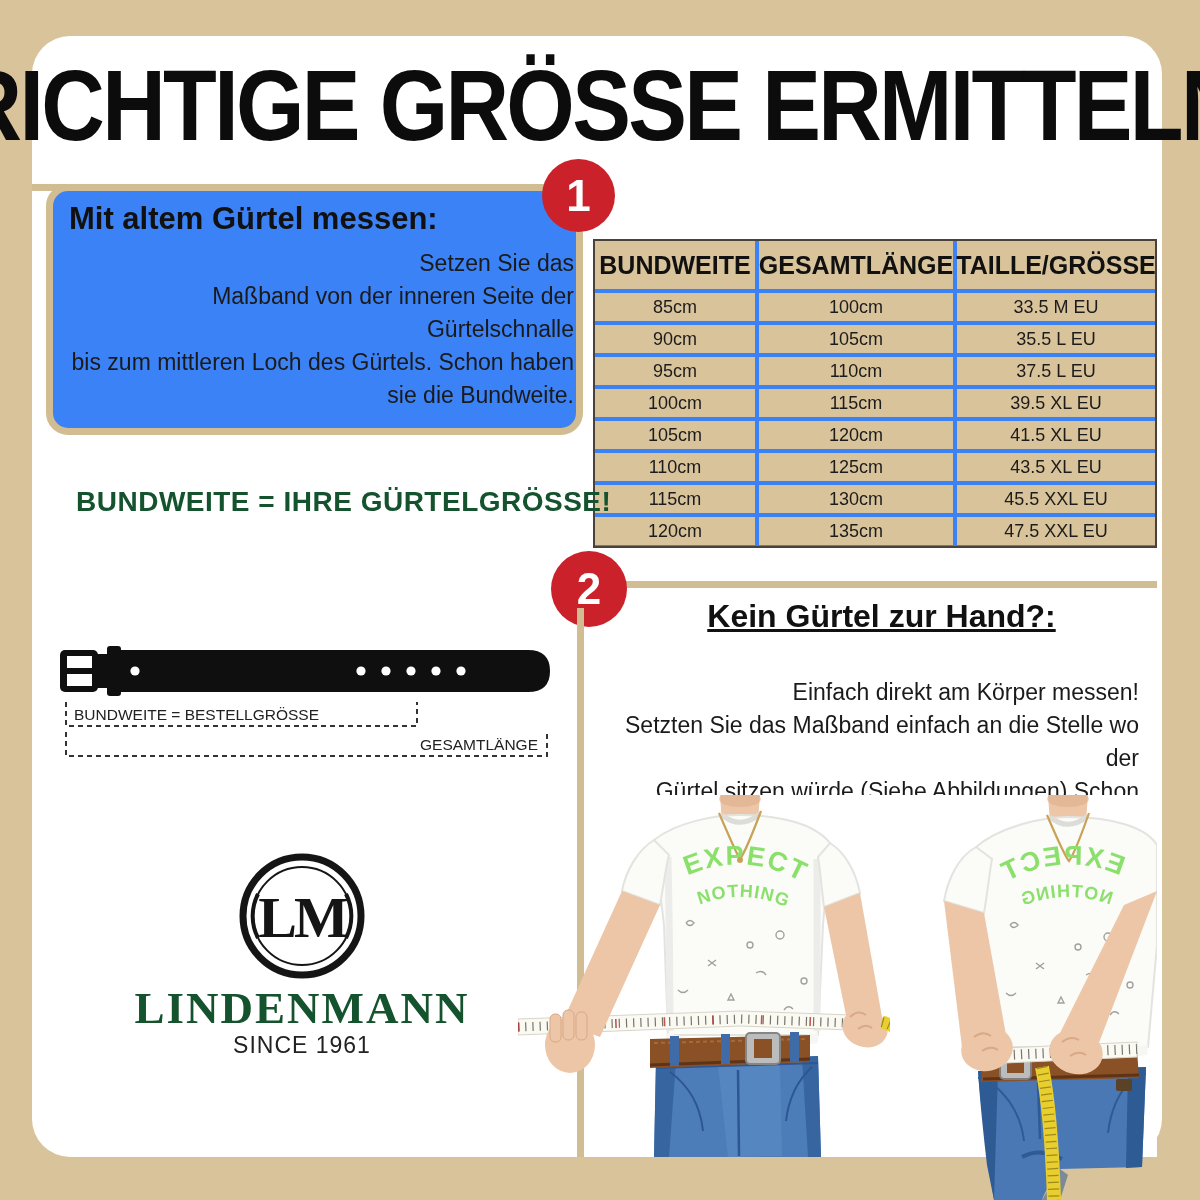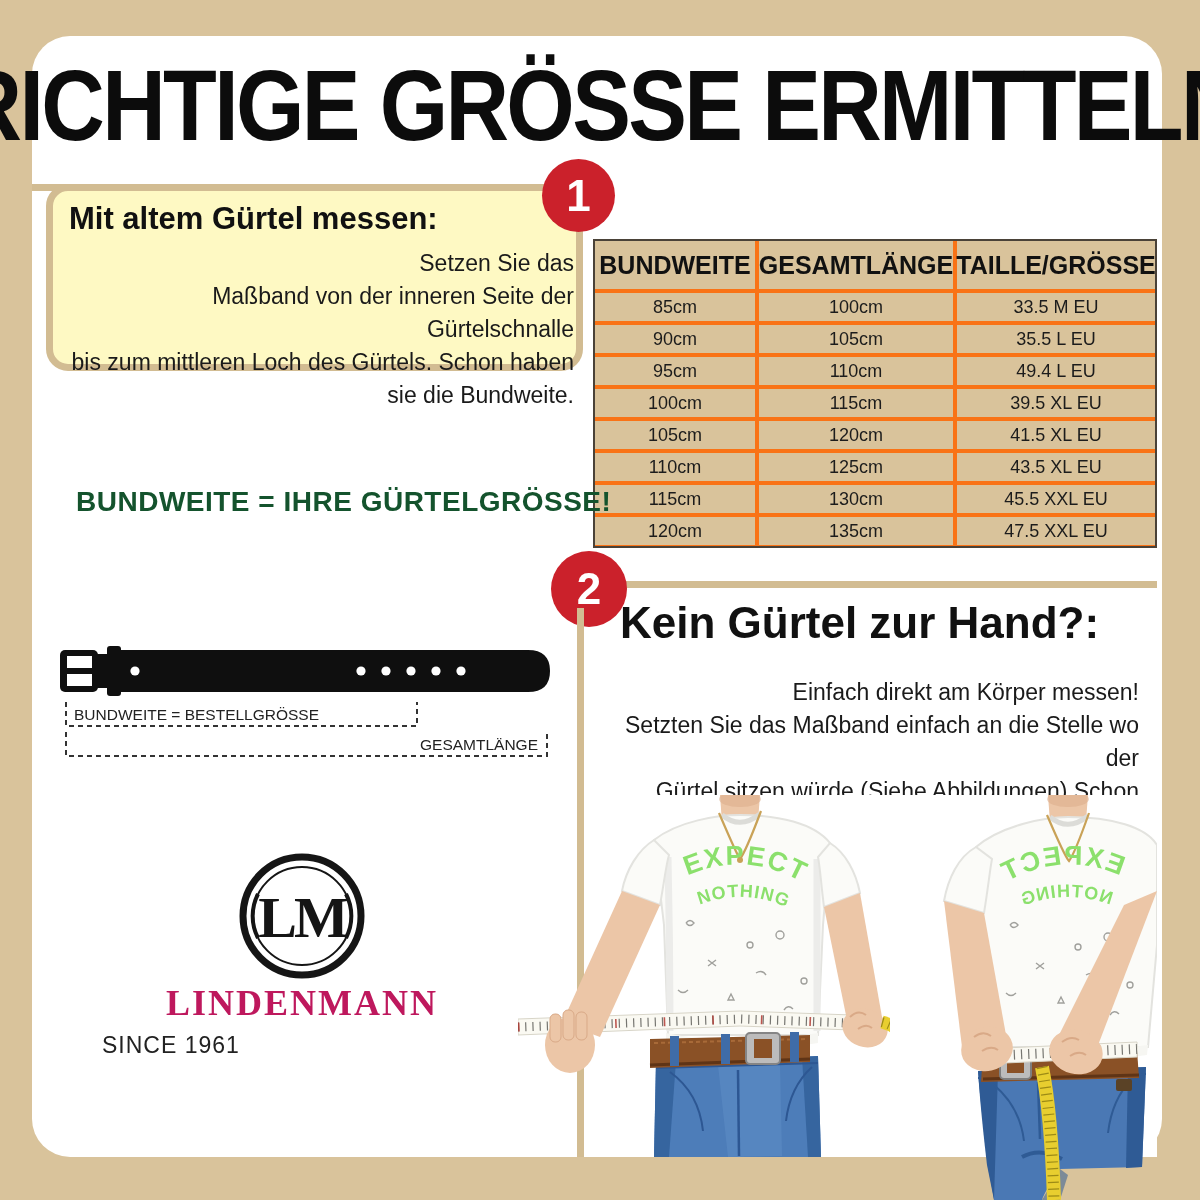--- a/index.html
+++ b/index.html
@@ -2,32 +2,32 @@
 <html><head>
 <meta charset="utf-8">
 <style>
   html,body{margin:0;padding:0;}
   body{font-family:"Liberation Sans",sans-serif;}
   #stage{position:relative;width:1200px;height:1200px;overflow:hidden;background:#d9c39b;}
   .card{position:absolute;left:32px;top:36px;width:1130px;height:1121px;background:#ffffff;border-radius:38px;}
   .title{position:absolute;left:40px;top:48px;width:1120px;display:flex;justify-content:center;}
   .title span{font-size:100px;font-weight:bold;color:#0c0c0c;letter-spacing:-3px;white-space:nowrap;transform:scaleX(.88);transform-origin:center;}
   .rule{position:absolute;background:#d2bc92;}
-  .box1{position:absolute;left:46px;top:184px;width:537px;height:187px;border:7px solid #d2bc92;border-radius:22px;background:#fef9c3;box-sizing:border-box;}
+  .box1{position:absolute;left:46px;top:184px;width:537px;height:251px;border:7px solid #d2bc92;border-radius:22px;background:#3b82f6;box-sizing:border-box;}
   .h-sec{font-size:31px;font-weight:bold;color:#111;}
   .body-txt{font-size:23px;color:#1a1a1a;line-height:33px;white-space:pre-line;}
   .badge{position:absolute;border-radius:50%;background:#cb212b;color:#fff;display:flex;align-items:center;justify-content:center;font-weight:bold;font-size:44px;}
   .note-red{position:absolute;left:76px;top:486px;font-size:28px;font-weight:bold;color:#14532d;letter-spacing:.5px;}
-  .sizetable{position:absolute;left:593px;top:239px;width:564px;height:309px;background:#f97316;border:2px solid #4a4238;box-sizing:border-box;display:grid;grid-template-columns:160px 194px 198px;grid-template-rows:48px repeat(8,28px);gap:4px;}
+  .sizetable{position:absolute;left:593px;top:239px;width:564px;height:309px;background:#3b82f6;border:2px solid #4a4238;box-sizing:border-box;display:grid;grid-template-columns:160px 194px 198px;grid-template-rows:48px repeat(8,28px);gap:4px;}
   .sizetable .cell{background:#d9c39b;display:flex;align-items:center;justify-content:center;font-size:18px;color:#1c1c1c;}
   .sizetable .hc{font-weight:bold;font-size:25px;color:#111;}
-  .sec2-head{position:absolute;left:620px;top:598px;width:523px;text-align:left;font-size:44px;}
+  .sec2-head{position:absolute;left:620px;top:598px;width:523px;text-align:center;font-size:32px;text-decoration:underline;}
   .sec2-body{position:absolute;left:586px;top:676px;width:553px;text-align:right;}
-  .brandname{position:absolute;left:102px;top:982px;width:400px;text-align:center;font-family:"Liberation Serif",serif;font-weight:bold;font-size:36px;letter-spacing:2px;color:#be185d;}
-  .brandsince{position:absolute;left:102px;top:1032px;width:400px;text-align:left;font-size:23px;color:#222;letter-spacing:1px;}
+  .brandname{position:absolute;left:102px;top:982px;width:400px;text-align:center;font-family:"Liberation Serif",serif;font-weight:bold;font-size:45px;letter-spacing:2px;color:#14532d;}
+  .brandsince{position:absolute;left:102px;top:1032px;width:400px;text-align:center;font-size:23px;color:#222;letter-spacing:1px;}
   svg{position:absolute;}
   .doodle{stroke:#8a8a86;stroke-width:1.4;fill:none;opacity:.8;}
 </style>
 </head>
 <body>
 
 <div id="stage">
   <div class="card"></div>
 
   <div class="title">
@@ -51,21 +51,21 @@
     <div class="cell hc">GESAMTLÄNGE</div>
     <div class="cell hc">TAILLE/GRÖSSE</div>
     <div class="cell">85cm</div>
     <div class="cell">100cm</div>
     <div class="cell">33.5 M EU</div>
     <div class="cell">90cm</div>
     <div class="cell">105cm</div>
     <div class="cell">35.5 L EU</div>
     <div class="cell">95cm</div>
     <div class="cell">110cm</div>
-    <div class="cell">49.4 L EU</div>
+    <div class="cell">37.5 L EU</div>
     <div class="cell">100cm</div>
     <div class="cell">115cm</div>
     <div class="cell">39.5 XL EU</div>
     <div class="cell">105cm</div>
     <div class="cell">120cm</div>
     <div class="cell">41.5 XL EU</div>
     <div class="cell">110cm</div>
     <div class="cell">125cm</div>
     <div class="cell">43.5 XL EU</div>
     <div class="cell">115cm</div>

